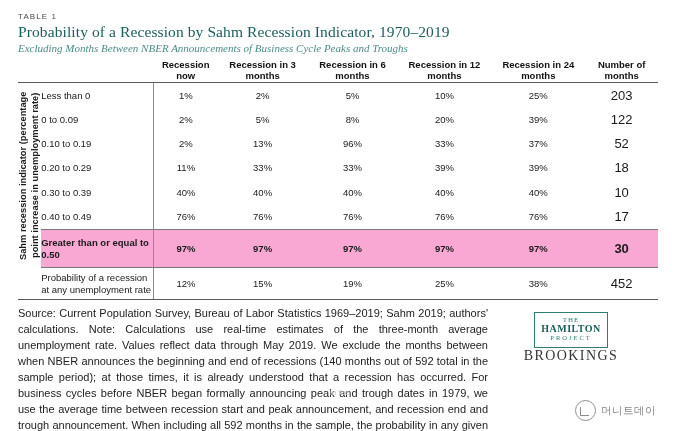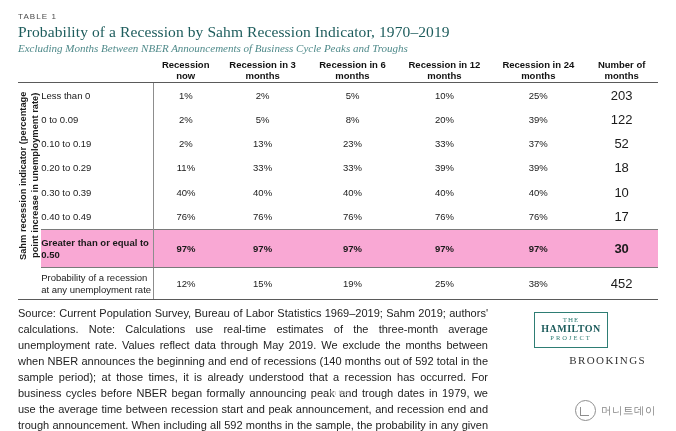--- a/index.html
+++ b/index.html
@@ -139,25 +139,24 @@
   }
   .brand-project {
     font-family:"Liberation Serif", serif;
     font-size:6.5px;
     letter-spacing:2px;
     color:#2e7d74;
     display:block;
   }
   .brand-brookings {
     font-family:"Liberation Serif", serif;
-    font-size:11px;
+    font-size:14px;
     letter-spacing:1.4px;
     color:#333;
-    margin-top:6px;
-    text-align:right;
+    margin-top:0;
   }
 
   .watermark {
     position:absolute;
     right:12px;
     bottom:10px;
     display:flex;
     align-items:center;
     gap:5px;
     opacity:0.85;
@@ -231,21 +230,21 @@
         <td class="val">5%</td>
         <td class="val">8%</td>
         <td class="val">20%</td>
         <td class="val">39%</td>
         <td class="valnum">122</td>
       </tr>
       <tr>
         <td class="rowlabel">0.10 to 0.19</td>
         <td class="val">2%</td>
         <td class="val">13%</td>
-        <td class="val">23%</td>
+        <td class="val">96%</td>
         <td class="val">33%</td>
         <td class="val">37%</td>
         <td class="valnum">52</td>
       </tr>
       <tr>
         <td class="rowlabel">0.20 to 0.29</td>
         <td class="val">11%</td>
         <td class="val">33%</td>
         <td class="val">33%</td>
         <td class="val">39%</td>

